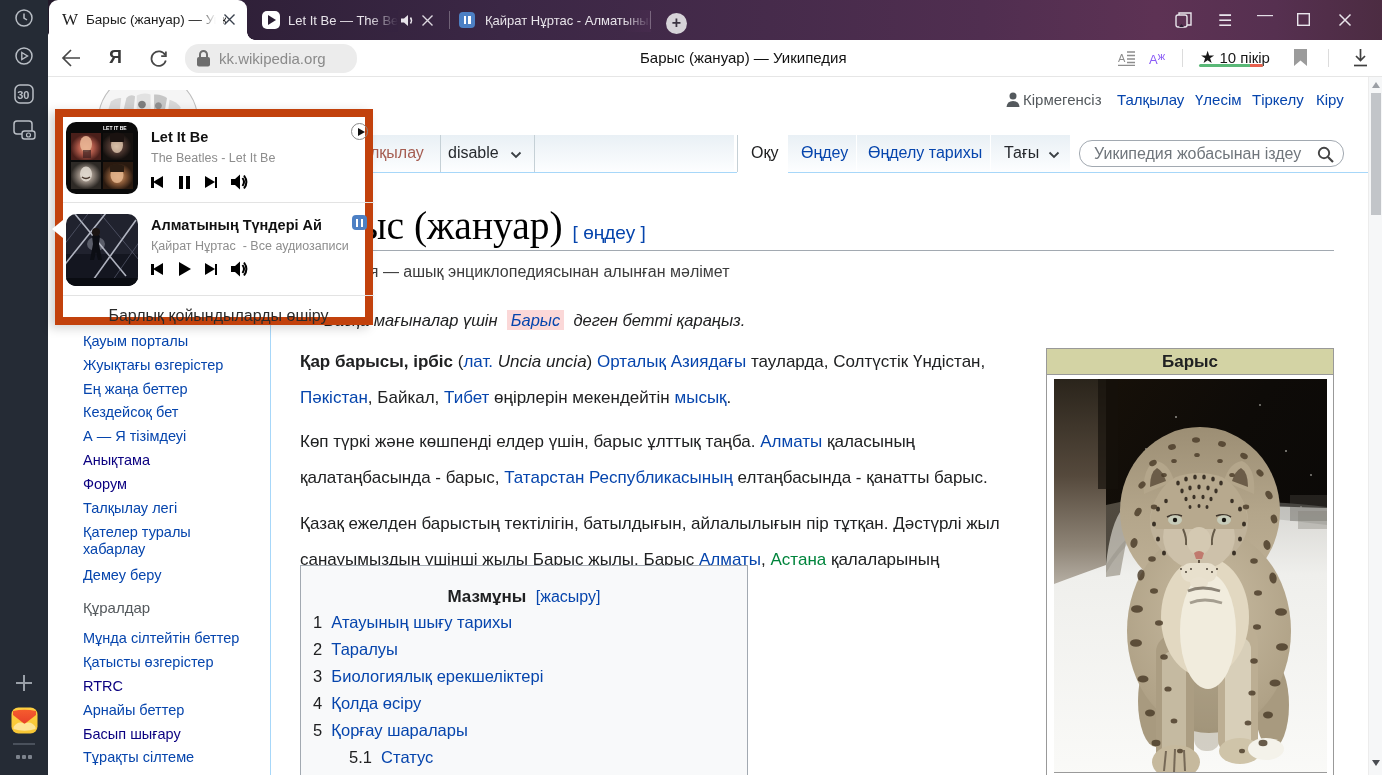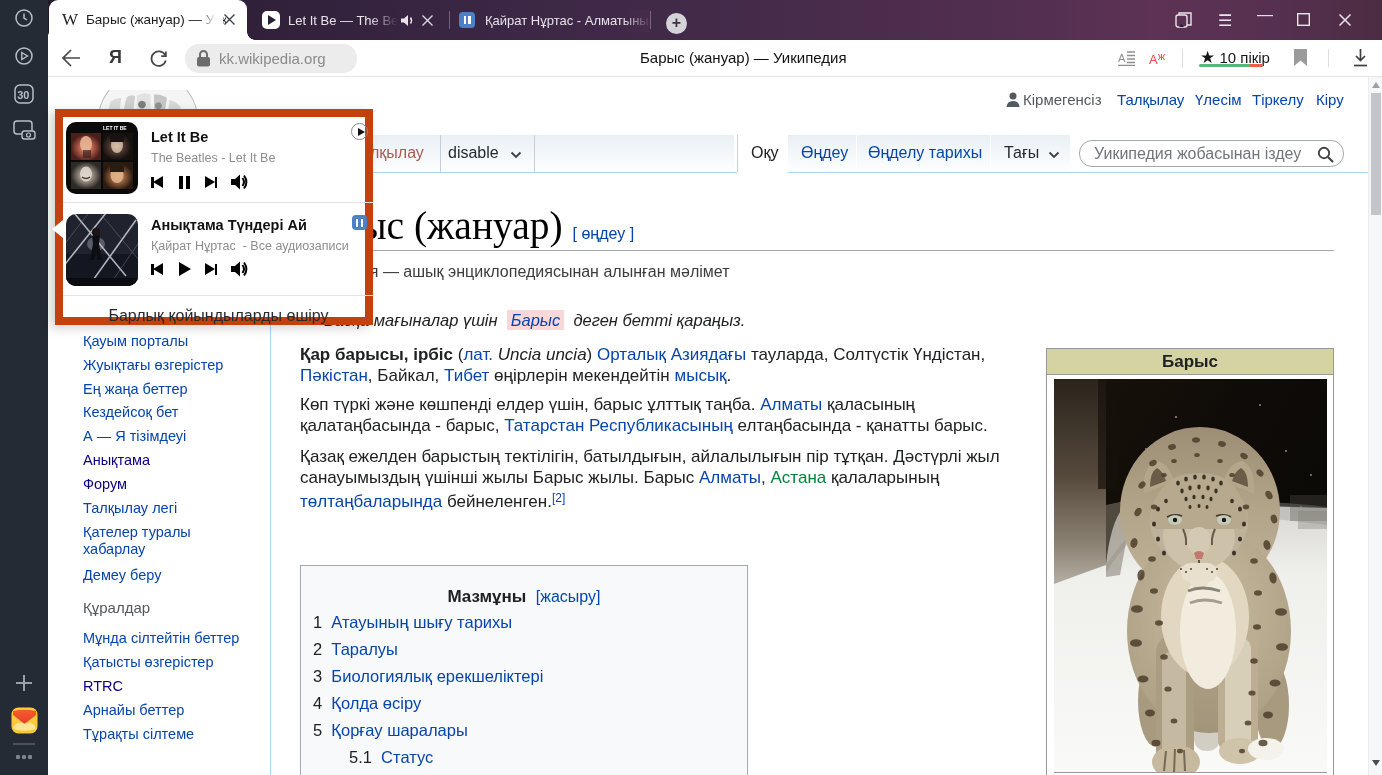--- a/index.html
+++ b/index.html
@@ -135,27 +135,28 @@
       <a class="drk">Анықтама</a>
       <a class="drk">Форум</a>
       <a>Талқылау легі</a>
       <a style="line-height:16.2px;margin-top:4px;">Қателер туралы<br>хабарлау</a>
       <a style="margin-top:7px;">Демеу беру</a>
       <div style="color:#54595d;font-size:15px;margin-top:8px;margin-bottom:8px;">Құралдар</div>
       <a>Мұнда сілтейтін беттер</a>
       <a>Қатысты өзгерістер</a>
       <a class="drk">RTRC</a>
       <a>Арнайы беттер</a>
+      <a class="drk">Басып шығару</a>
       <a>Тұрақты сілтеме</a>
     </div>
-    <h1 class="abs" style="left:252px;top:126px;">Барыс (жануар) <span style="font-size:16px;font-family:'Liberation Sans',sans-serif;color:#0645ad;">[ өңдеу ]</span></h1>
+    <h1 class="abs" style="left:252px;top:126px;">Барыс (жануар) <span style="font-size:19px;font-family:'Liberation Sans',sans-serif;color:#0645ad;">[ өңдеу ]</span></h1>
     <div class="abs" style="left:252px;top:173px;width:1034px;height:1px;background:#a2a9b1;"></div>
     <div class="abs" style="left:252px;top:186px;font-size:16px;color:#3c3c3c;">Уикипедия — ашық энциклопедиясынан алынған мәлімет</div>
     <div class="abs" style="left:276px;top:234px;font-size:16.5px;font-style:italic;">Басқа мағыналар үшін&nbsp; <a style="background:#fbd8d8;padding:1px 4px;">Барыс</a> &nbsp;деген бетті қараңыз.</div>
-    <div class="abs" style="left:252px;top:267px;width:760px;font-size:17px;line-height:21px;">
+    <div class="abs" style="left:252px;top:267px;width:760px;font-size:17px;line-height:36px;">
       <p><b>Қар барысы, ірбіс</b> (<a>лат.</a> <i>Uncia uncia</i>) <a>Орталық Азиядағы</a> тауларда, Солтүстік Үндістан,<br><a>Пәкістан</a>, Байкал, <a>Тибет</a> өңірлерін мекендейтін <a>мысық</a>.</p>
       <p style="margin-top:8px;">Көп түркі және көшпенді елдер үшін, барыс ұлттық таңба. <a>Алматы</a> қаласының<br>қалатаңбасында - барыс, <a>Татарстан Республикасының</a> елтаңбасында - қанатты барыс.</p>
       <p style="margin-top:10px;">Қазақ ежелден барыстың тектілігін, батылдығын, айлалылығын пір тұтқан. Дәстүрлі жыл<br>санауымыздың үшінші жылы Барыс жылы. Барыс <a>Алматы</a>, <a style="color:#00843c;">Астана</a> қалаларының<br><a>төлтаңбаларында</a> бейнеленген.<a style="font-size:12px;vertical-align:5px;">[2]</a></p>
     </div>
     <div class="abs" style="left:252px;top:488px;width:448px;height:240px;background:#f8f9fa;border:1px solid #a2a9b1;">
       <div style="text-align:center;margin-top:21px;font-size:17px;"><b>Мазмұны</b> &nbsp;<a style="font-size:16px;">[жасыру]</a></div>
       <div style="position:absolute;left:12px;top:43px;font-size:16.5px;line-height:27px;color:#202122;">
         <div>1 &nbsp;<a>Атауының шығу тарихы</a></div>
         <div>2 &nbsp;<a>Таралуы</a></div>
         <div>3 &nbsp;<a>Биологиялық ерекшеліктері</a></div>
@@ -448,21 +449,21 @@
           <rect x="1" y="7" width="13" height="9.5" rx="2" fill="#6d6d6d"></rect>
           <path d="M4 7 V4.5 A3.5 3.5 0 0 1 11 4.5 V7" stroke="#6d6d6d" stroke-width="2" fill="none"></path>
         </svg>
       <span class="url">kk.wikipedia.org</span>
     </div>
     <div id="pagetitle">Барыс (жануар) — Уикипедия</div>
     <svg class="abs" style="left:1070px;top:10px;" width="17" height="16" viewBox="0 0 17 16">
         <text x="0" y="12" font-size="11" fill="#8d8d8d" font-family="Liberation Sans">A</text>
         <path d="M9 2 H17 M9 5.5 H17 M9 9 H17 M9 12.5 H17 M0 15.5 H17" stroke="#8d8d8d" stroke-width="1.3"></path>
       </svg>
-    <div class="abs" style="left:1101px;top:10px;font-size:13px;color:#ef4444;">A<span style="font-size:11px;vertical-align:4px;">ж</span></div>
+    <div class="abs" style="left:1101px;top:10px;font-size:13px;color:#8b5cf6;">A<span style="font-size:11px;vertical-align:4px;">ж</span></div>
     <div class="abs" style="left:1134px;top:9px;width:1px;height:18px;background:#dcdcdc;"></div>
     <div class="abs" style="left:1152px;top:7px;font-size:15px;color:#181818;"><span style="font-size:17px;">★</span> 10 пікір</div>
     <div id="rateline">
         <i></i>
       </div>
     <svg class="abs" style="left:1246px;top:9px;" width="13" height="17" viewBox="0 0 13 17">
         <path d="M0 0 H13 V17 L6.5 11.5 L0 17 Z" fill="#9b9b9b"></path>
       </svg>
     <div class="abs" style="left:1280px;top:9px;width:1px;height:18px;background:#dcdcdc;"></div>
     <svg class="abs" style="left:1305px;top:9px;" width="15" height="18" viewBox="0 0 15 18">
@@ -536,21 +537,21 @@
       <g stroke="#8a90a8" stroke-width="0.9" opacity="0.45">
         <path d="M-6 36 L28 -8"></path>
             <path d="M40 76 L76 24"></path>
             <path d="M28 -8 L78 52"></path>
       </g>
       <ellipse cx="30" cy="30" rx="9" ry="7" fill="#c8ccd8" opacity="0.35"></ellipse>
       <path d="M26 22 Q30 18 34 22 L33 30 L36 46 L32 46 L30 38 L28 46 L24 46 L27 30 Z" fill="#0c0e14"></path>
       <circle cx="30" cy="18" r="4" fill="#1a1412"></circle>
       <rect x="0" y="64" width="72" height="8" fill="#0a0c12"></rect>
     </svg></div>
-    <div class="t1" style="top:100px;">Анықтама Түндері Ай</div>
+    <div class="t1" style="top:100px;">Алматының Түндері Ай</div>
     <div class="t2" style="top:122px;">Қайрат Нұртас&nbsp; - Все аудиозаписи</div>
     <div class="mctl prev" style="left:88px;top:146px;width:13px;"></div>
     <div class="playb abs" style="left:116px;top:145px;"></div>
     <div class="mctl nextt" style="left:142px;top:146px;width:13px;"></div>
     <svg class="abs" style="left:168px;top:144px;" width="17" height="16" viewBox="0 0 17 16">
         <path d="M0 5 L4 5 L9 0.5 L9 15.5 L4 11 L0 11 Z" fill="#000"></path>
         <path d="M11.5 4 Q14.5 8 11.5 12" stroke="#000" stroke-width="2" fill="none"></path>
         <path d="M13 1.5 Q17.8 8 13 14.5" stroke="#000" stroke-width="2" fill="none"></path>
       </svg>
     <div class="pbadge"></div>

